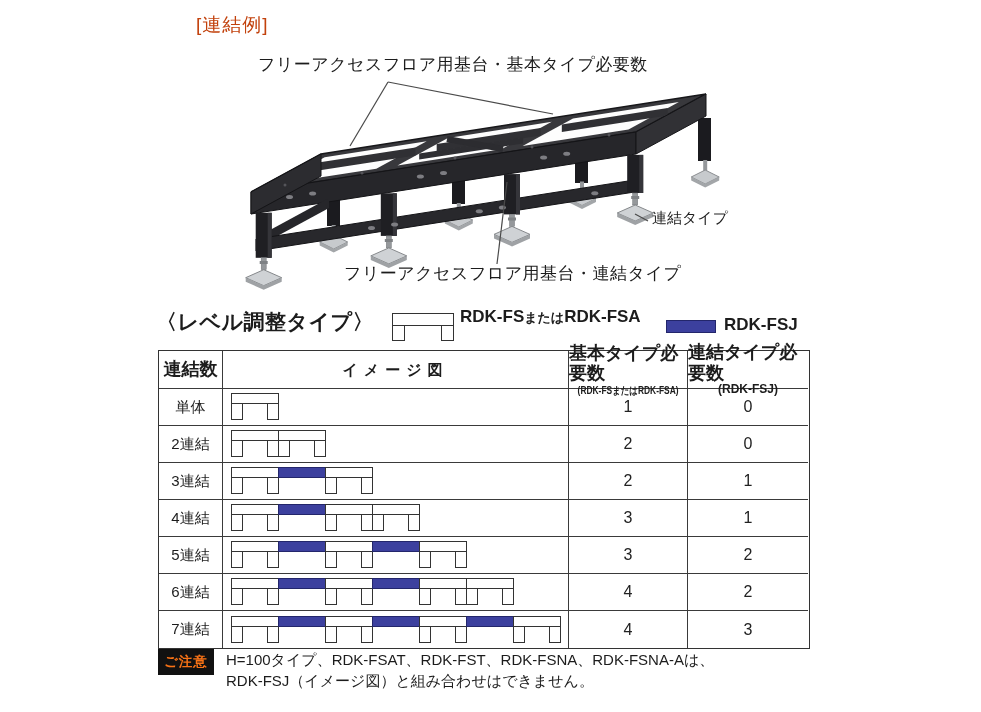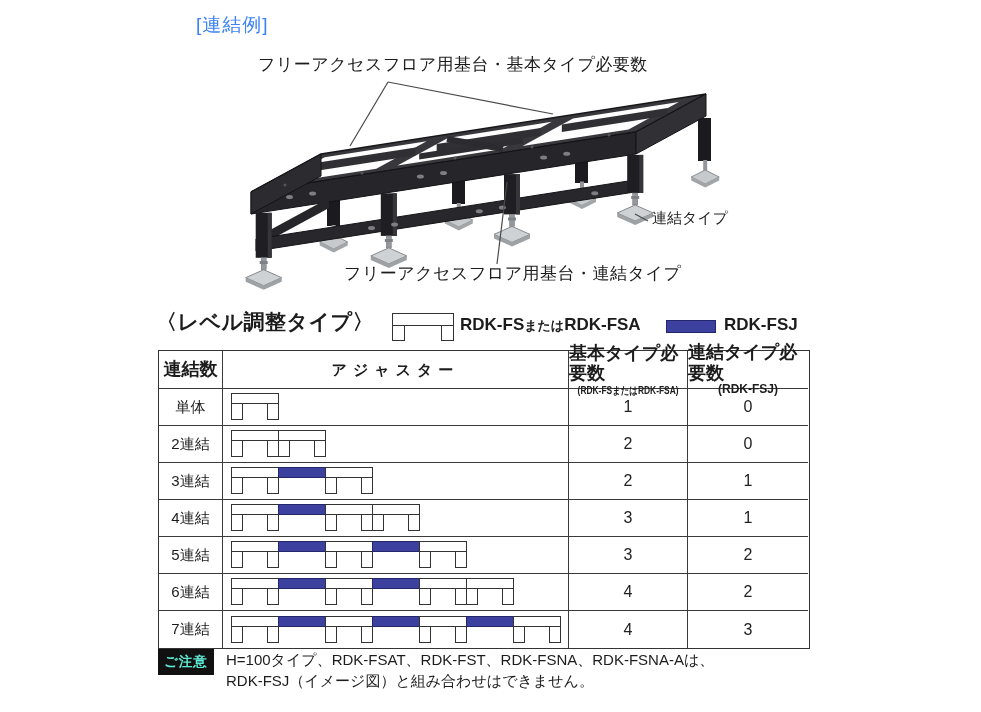--- a/index.html
+++ b/index.html
@@ -3,31 +3,31 @@
 <meta charset="utf-8">
 <style>
   html,body{margin:0;padding:0;}
   body{
     width:981px;height:712px;position:relative;background:#ffffff;
     font-family:"Liberation Sans","DejaVu Sans",sans-serif;
     color:#1c1c1c;overflow:hidden;
   }
   .abs{position:absolute;}
   
-  .bracket-tag{left:196px;top:12px;font-size:19px;letter-spacing:1px;color:#3b82f6;}
+  .bracket-tag{left:196px;top:12px;font-size:19px;letter-spacing:1px;color:#c2410c;}
   .top-label{left:258px;top:53px;font-size:17px;letter-spacing:.5px;}
   .bottom-label{left:344px;top:262px;font-size:17px;letter-spacing:.5px;}
   .adjuster-label{left:652px;top:209px;font-size:15px;}
   .illustration{left:235px;top:78px;width:515px;height:222px;}
   
   .section-title{left:156px;top:308px;font-size:21px;font-weight:bold;letter-spacing:.5px;}
   .legend-basic-icon{left:392px;top:313px;width:64px;height:30px;}
   .lg-bar{position:absolute;left:0;top:0;width:62px;height:13px;border:1px solid #333;background:#fff;box-sizing:border-box;}
   .lg-leg{position:absolute;top:12px;width:13px;height:16px;border:1px solid #333;background:#fff;box-sizing:border-box;}
-  .legend-basic-label{left:460px;top:315px;font-size:17px;font-weight:bold;white-space:nowrap;}
+  .legend-basic-label{left:460px;top:307px;font-size:17px;font-weight:bold;white-space:nowrap;}
   .legend-basic-label .mid{font-size:13px;font-weight:bold;}
   .legend-joint-swatch{left:666px;top:320px;width:50px;height:13px;background:#3c409e;border:1px solid #23266b;box-sizing:border-box;}
   .legend-joint-label{left:724px;top:315px;font-size:17px;font-weight:bold;}
   
   .tbl{left:158px;top:350px;width:652px;border:1.5px solid #333;box-sizing:border-box;background:#fff;}
   .tr{display:grid;grid-template-columns:64px 346px 119px 120px;}
   .td{border-right:1px solid #3a3a3a;border-bottom:1px solid #3a3a3a;display:flex;align-items:center;justify-content:center;box-sizing:border-box;}
   .tr .td:last-child{border-right:none;}
   .tbl .tr:last-child .td{border-bottom:none;}
   .thead .td{height:38px;flex-direction:column;line-height:1.15;}
@@ -38,21 +38,21 @@
   .trow .td{height:37px;}
   .row-label{font-size:15px;}
   .cell-img{justify-content:flex-start;padding-left:8px;}
   .num{font-size:16px;color:#222;}
   .diagram{position:relative;height:30px;width:336px;margin-top:2px;}
   .seg{position:absolute;top:0;height:11px;width:48px;box-sizing:border-box;border:1px solid #333;background:#fff;}
   .seg.joint{background:#3c409e;border-color:#23266b;}
   .leg{position:absolute;top:10px;width:12px;height:17px;box-sizing:border-box;border:1px solid #333;background:#fff;}
   
   .note{left:158px;top:649px;width:640px;font-size:15px;line-height:21px;}
-  .note-badge{display:inline-block;background:#111;color:#5eead4;font-size:13.5px;font-weight:bold;padding:2px 6px 3px;letter-spacing:1px;vertical-align:top;}
+  .note-badge{display:inline-block;background:#111;color:#f97316;font-size:13.5px;font-weight:bold;padding:2px 6px 3px;letter-spacing:1px;vertical-align:top;}
   .note-text{display:inline-block;margin-left:8px;max-width:560px;vertical-align:top;}
 </style>
 </head>
 <body>
 
 <div class="abs bracket-tag">[連結例]</div>
 <div class="abs top-label">フリーアクセスフロア用基台・基本タイプ必要数</div>
 
 <svg class="abs illustration" viewBox="0 0 515 222" xmlns="http://www.w3.org/2000/svg">
 
@@ -196,21 +196,21 @@
 </div>
 <div class="abs legend-joint-swatch"></div>
 <div class="abs legend-joint-label">RDK-FSJ</div>
 
 <div class="abs tbl">
   <div class="tr thead">
     <div class="td">
         <span class="h1">連結数</span>
       </div>
     <div class="td">
-        <span class="h-img">アジャスター</span>
+        <span class="h-img">イメージ図</span>
       </div>
     <div class="td">
       <span class="h1">基本タイプ必要数</span>
       <span class="h-sub">(RDK-FSまたはRDK-FSA)</span>
     </div>
     <div class="td">
       <span class="h1">連結タイプ必要数</span>
       <span class="h-sub2">(RDK-FSJ)</span>
     </div>
   </div>

